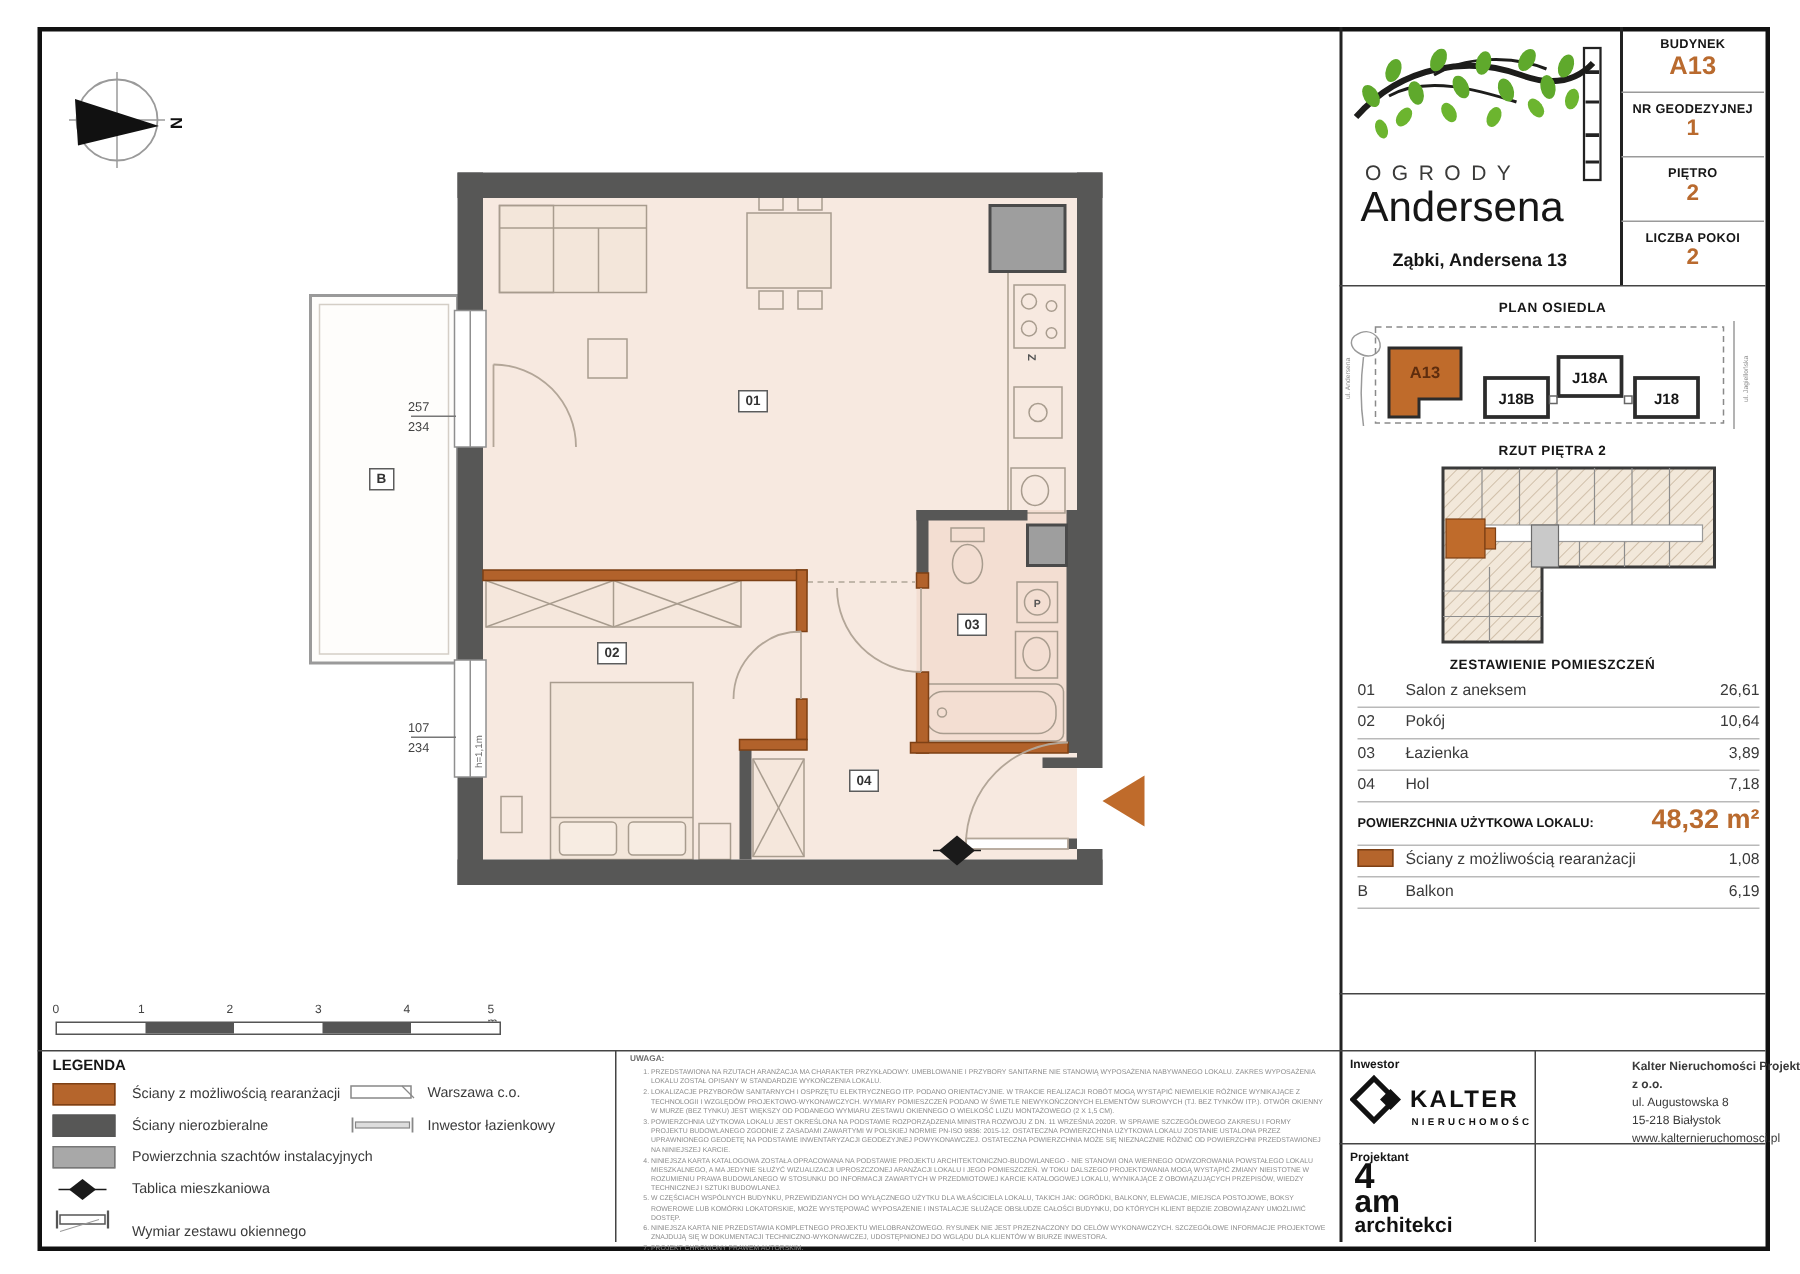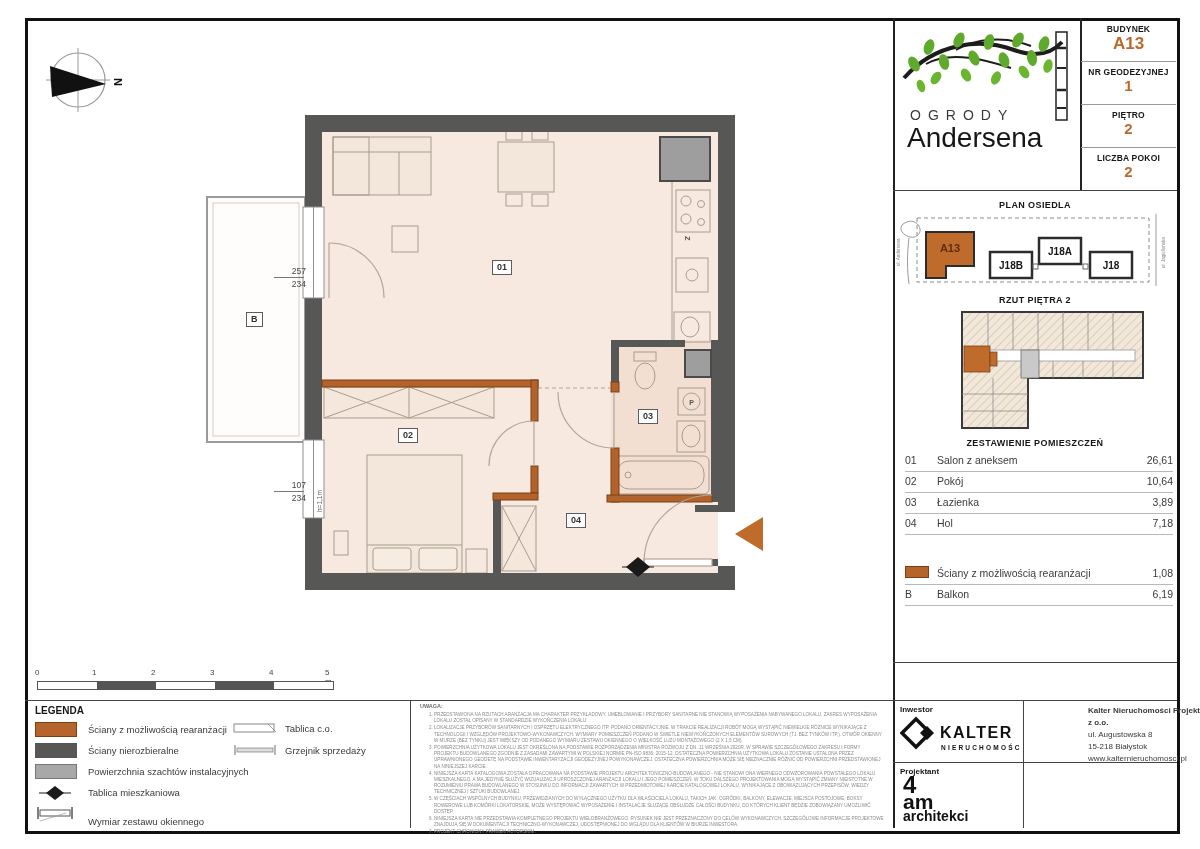--- a/index.html
+++ b/index.html
@@ -26,21 +26,21 @@
   
   .lg-item{position:absolute;font-size:9.5px;color:#3a3a3a;}
   .lg-swatch{position:absolute;width:40px;height:13px;border:1px solid #555;}
   
   .notes ol{margin:3px 0 0 14px;padding:0;}
   .notes li{font-size:4.6px;line-height:1.35;color:#8b8b8b;margin-bottom:1px;text-align:left;}
   
   .co-label{font-size:8px;font-weight:bold;color:#161616;}
   .co-right{position:absolute;left:1088px;width:142px;text-align:left;font-size:8px;color:#3a3a3a;line-height:12px;}
   .plan-label{position:absolute;background:#fff;border:1px solid #5c5c5c;font-size:9px;font-weight:bold;color:#333;padding:0 4px;line-height:13px;}
-  .dim{position:absolute;width:34px;text-align:right;font-size:8.5px;color:#444;}
+  .dim{position:absolute;width:34px;text-align:left;font-size:8.5px;color:#444;}
   .dim .bar{height:1px;background:#777;margin:1px 2px;}
   .rot{transform-origin:left top;}
   svg text{font-family:"Liberation Sans",sans-serif;}
 </style>
 </head>
 <body>
 
 <div class="sheet">
   <div class="frame"></div>
 
@@ -228,20 +228,21 @@
         <ellipse cx="100" cy="58" rx="4.5" ry="7" transform="rotate(25 100 58)"></ellipse>
         <ellipse cx="128" cy="52" rx="4.5" ry="7" transform="rotate(-35 128 52)"></ellipse>
         <ellipse cx="152" cy="46" rx="4.5" ry="7" transform="rotate(15 152 46)"></ellipse>
         <ellipse cx="25" cy="66" rx="4" ry="6.5" transform="rotate(-20 25 66)"></ellipse>
       </g>
       <text x="14" y="100" font-size="14" letter-spacing="7" fill="#3a3a39">OGRODY</text>
       <text x="11" y="127" font-size="28" font-weight="500" fill="#161616">Andersena</text>
     </svg>
   </div>
 
+  <div class="abs" style="left:893px;top:155px;width:187px;height:35px;display:flex;align-items:center;justify-content:center;font-size:12px;font-weight:bold;color:#161616">Ząbki, Andersena 13</div>
   <div class="hline" style="left:893px;top:190px;width:284px;background:#444;height:1px"></div>
 
   <div class="vline" style="left:1080px;top:18px;height:172px"></div>
   <div class="info-cell" style="top:18px;height:43px">
     <div class="info-label">BUDYNEK</div>
     <div class="info-value" style="font-size:17px">A13</div>
   </div>
   <div class="thin-h" style="left:1081px;top:61px;width:95px"></div>
   <div class="info-cell" style="top:61px;height:43px">
     <div class="info-label">NR GEODEZYJNEJ</div>
@@ -323,20 +324,24 @@
   <div class="rt-row" style="top:492px">
     <span class="rt-no">03</span>
     <span class="rt-name">Łazienka</span>
     <span class="rt-area">3,89</span>
   </div>
   <div class="rt-row" style="top:513px">
     <span class="rt-no">04</span>
     <span class="rt-name">Hol</span>
     <span class="rt-area">7,18</span>
   </div>
+  <div class="abs" style="left:905px;top:534px;width:268px;height:29px;border-bottom:1px solid #b9b9b9">
+    <span class="abs" style="left:0;top:9px;font-size:8.5px;font-weight:bold;color:#161616">POWIERZCHNIA UŻYTKOWA LOKALU:</span>
+    <span class="abs" style="right:0;top:2px;font-size:18px;font-weight:bold;color:#b96a2e">48,32 m²</span>
+  </div>
   <div class="rt-row" style="top:563px">
     <span class="rt-no" style="top:3px"><span class="swatch"></span></span>
     <span class="rt-name">Ściany z możliwością rearanżacji</span>
     <span class="rt-area">1,08</span>
   </div>
   <div class="rt-row" style="top:584px;border-bottom:1px solid #b9b9b9">
     <span class="rt-no">B</span>
     <span class="rt-name">Balkon</span>
     <span class="rt-area">6,19</span>
   </div>
@@ -376,27 +381,27 @@
     <line x1="2" y1="2" x2="2" y2="14" stroke="#555" stroke-width="1.5"></line>
     <line x1="36" y1="2" x2="36" y2="14" stroke="#555" stroke-width="1.5"></line>
     <line x1="4" y1="16" x2="30" y2="8" stroke="#999" stroke-width="0.7"></line>
   </svg>
   <div class="lg-item" style="left:88px;top:816px">Wymiar zestawu okiennego</div>
 
   <svg class="abs" style="left:233px;top:722px" width="44" height="12" viewBox="0 0 44 12">
     <rect x="1" y="2" width="40" height="8" fill="#fff" stroke="#888" stroke-width="1"></rect>
     <line x1="35" y1="2" x2="43" y2="10" stroke="#888" stroke-width="0.8"></line>
   </svg>
-  <div class="lg-item" style="left:285px;top:723px">Tablica c.o.</div>
+  <div class="lg-item" style="left:285px;top:723px">Warszawa c.o.</div>
   <svg class="abs" style="left:233px;top:744px" width="44" height="12" viewBox="0 0 44 12">
     <line x1="2" y1="1" x2="2" y2="11" stroke="#888" stroke-width="1.2"></line>
     <line x1="42" y1="1" x2="42" y2="11" stroke="#888" stroke-width="1.2"></line>
     <rect x="4" y="4" width="36" height="4" fill="#ddd" stroke="#888" stroke-width="0.8"></rect>
   </svg>
-  <div class="lg-item" style="left:285px;top:745px">Grzejnik sprzedaży</div>
+  <div class="lg-item" style="left:285px;top:745px">Inwestor łazienkowy</div>
 
   <div class="notes abs" style="left:420px;top:703px;width:466px">
     <div style="font-size:5.5px;font-weight:bold;color:#6e6e6e">UWAGA:</div>
     <ol>
       <li>PRZEDSTAWIONA NA RZUTACH ARANŻACJA MA CHARAKTER PRZYKŁADOWY. UMEBLOWANIE I PRZYBORY SANITARNE NIE STANOWIĄ WYPOSAŻENIA NABYWANEGO LOKALU. ZAKRES WYPOSAŻENIA LOKALU ZOSTAŁ OPISANY W STANDARDZIE WYKOŃCZENIA LOKALU.</li>
       <li>LOKALIZACJE PRZYBORÓW SANITARNYCH I OSPRZĘTU ELEKTRYCZNEGO ITP. PODANO ORIENTACYJNIE. W TRAKCIE REALIZACJI ROBÓT MOGĄ WYSTĄPIĆ NIEWIELKIE RÓŻNICE WYNIKAJĄCE Z TECHNOLOGII I WZGLĘDÓW PROJEKTOWO-WYKONAWCZYCH. WYMIARY POMIESZCZEŃ PODANO W ŚWIETLE NIEWYKOŃCZONYCH ELEMENTÓW SUROWYCH (TJ. BEZ TYNKÓW ITP.). OTWÓR OKIENNY W MURZE (BEZ TYNKU) JEST WIĘKSZY OD PODANEGO WYMIARU ZESTAWU OKIENNEGO O WIELKOŚĆ LUZU MONTAŻOWEGO (2 X 1,5 CM).</li>
       <li>POWIERZCHNIA UŻYTKOWA LOKALU JEST OKREŚLONA NA PODSTAWIE ROZPORZĄDZENIA MINISTRA ROZWOJU Z DN. 11 WRZEŚNIA 2020R. W SPRAWIE SZCZEGÓŁOWEGO ZAKRESU I FORMY PROJEKTU BUDOWLANEGO ZGODNIE Z ZASADAMI ZAWARTYMI W POLSKIEJ NORMIE PN-ISO 9836: 2015-12. OSTATECZNA POWIERZCHNIA UŻYTKOWA LOKALU ZOSTANIE USTALONA PRZEZ UPRAWNIONEGO GEODETĘ NA PODSTAWIE INWENTARYZACJI GEODEZYJNEJ POWYKONAWCZEJ. OSTATECZNA POWIERZCHNIA MOŻE SIĘ NIEZNACZNIE RÓŻNIĆ OD POWIERZCHNI PRZEDSTAWIONEJ NA NINIEJSZEJ KARCIE.</li>
       <li>NINIEJSZA KARTA KATALOGOWA ZOSTAŁA OPRACOWANA NA PODSTAWIE PROJEKTU ARCHITEKTONICZNO-BUDOWLANEGO - NIE STANOWI ONA WIERNEGO ODWZOROWANIA POWSTAŁEGO LOKALU MIESZKALNEGO, A MA JEDYNIE SŁUŻYĆ WIZUALIZACJI UPROSZCZONEJ ARANŻACJI LOKALU I JEGO POMIESZCZEŃ. W TOKU DALSZEGO PROJEKTOWANIA MOGĄ WYSTĄPIĆ ZMIANY NIEISTOTNE W ROZUMIENIU PRAWA BUDOWLANEGO W STOSUNKU DO INFORMACJI ZAWARTYCH W PRZEDMIOTOWEJ KARCIE KATALOGOWEJ LOKALU, WYNIKAJĄCE Z OBOWIĄZUJĄCYCH PRZEPISÓW, WIEDZY TECHNICZNEJ I SZTUKI BUDOWLANEJ.</li>
       <li>W CZĘŚCIACH WSPÓLNYCH BUDYNKU, PRZEWIDZIANYCH DO WYŁĄCZNEGO UŻYTKU DLA WŁAŚCICIELA LOKALU, TAKICH JAK: OGRÓDKI, BALKONY, ELEWACJE, MIEJSCA POSTOJOWE, BOKSY ROWEROWE LUB KOMÓRKI LOKATORSKIE, MOŻE WYSTĘPOWAĆ WYPOSAŻENIE I INSTALACJE SŁUŻĄCE OBSŁUDZE CAŁOŚCI BUDYNKU, DO KTÓRYCH KLIENT BĘDZIE ZOBOWIĄZANY UMOŻLIWIĆ DOSTĘP.</li>
       <li>NINIEJSZA KARTA NIE PRZEDSTAWIA KOMPLETNEGO PROJEKTU WIELOBRANŻOWEGO. RYSUNEK NIE JEST PRZEZNACZONY DO CELÓW WYKONAWCZYCH. SZCZEGÓŁOWE INFORMACJE PROJEKTOWE ZNAJDUJĄ SIĘ W DOKUMENTACJI TECHNICZNO-WYKONAWCZEJ, UDOSTĘPNIONEJ DO WGLĄDU DLA KLIENTÓW W BIURZE INWESTORA.</li>

